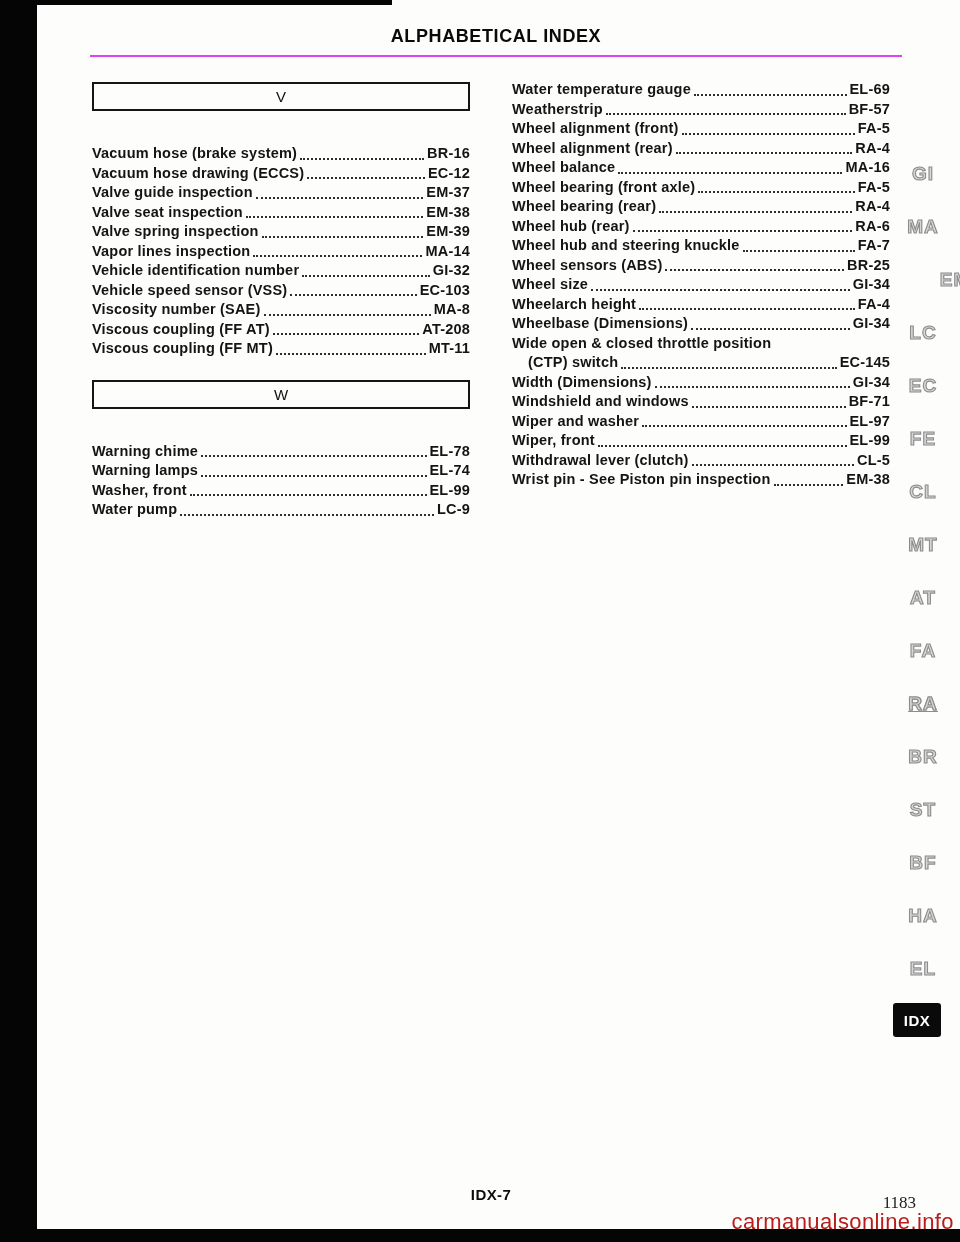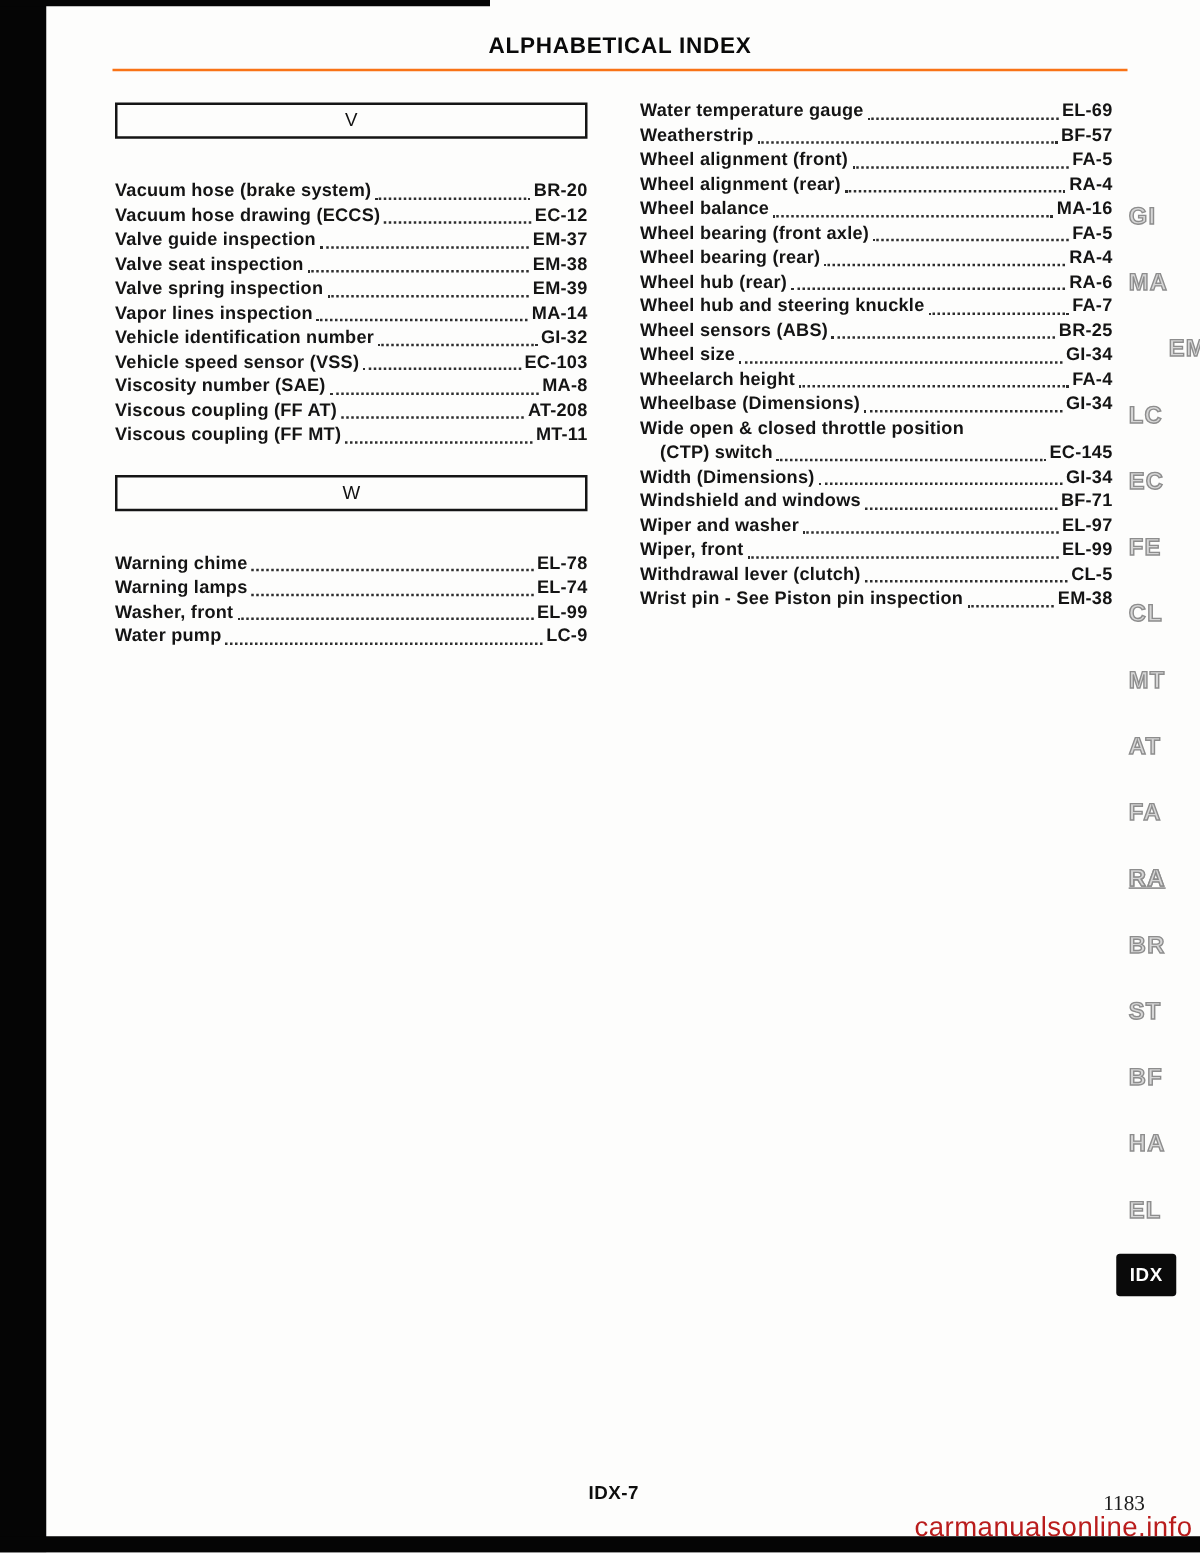--- a/index.html
+++ b/index.html
@@ -12,21 +12,21 @@
     font-family:"Liberation Sans", sans-serif;
     color:#141414;
   }
   .scan-edge-left{position:absolute;left:0;top:0;width:37px;height:100%;background:#050505;}
   .scan-edge-bottom{position:absolute;left:0;bottom:0;width:100%;height:13px;background:#050505;}
   .scan-edge-top{position:absolute;left:0;top:0;width:392px;height:5px;background:#050505;}
 
   .header{
     position:absolute;left:90px;right:58px;top:26px;
     text-align:center;
-    border-bottom:2px solid #f97316;
+    border-bottom:2px solid #d946ef;
     padding-bottom:8px;
   }
   .header h1{
     margin:0;font-size:18px;font-weight:bold;letter-spacing:.6px;color:#0a0a0a;
   }
 
   .col{position:absolute;top:80px;}
   .col-left{left:92px;width:378px;top:82px;}
   .col-right{left:512px;width:378px;top:80px;}
 
@@ -47,21 +47,21 @@
   .entry .lbl{flex:0 0 auto;}
   .entry .leader{
     flex:1 1 auto;min-width:10px;
     border-bottom:2px dotted #2e2e2e;
     margin:0 3px 4px 3px;height:0;
   }
   .entry .pg{flex:0 0 auto;}
   .entry-line1{line-height:19.5px;font-size:14.5px;font-weight:600;letter-spacing:.2px;white-space:nowrap;}
   .entry.cont{padding-left:16px;}
 
-  .side-tabs{position:absolute;left:0;top:0;width:100%;height:100%;pointer-events:none;}
+  .side-tabs{position:absolute;left:0;top:0;width:100%;height:100%;pointer-events:none;text-align:center;}
   .side-tab{
     position:absolute;left:903px;width:40px;
     font-size:19px;font-weight:bold;letter-spacing:1px;
     color:#d6d6d6;
     -webkit-text-stroke:1.1px #8d8d8d;
     text-shadow:0 0 0.5px #9a9a9a;
   }
   .idx-tab{
     position:absolute;left:893px;top:1003px;width:48px;height:34px;
     background:#0a0a0a;color:#fff;
@@ -96,21 +96,21 @@
   <div class="header">
     <h1>ALPHABETICAL INDEX</h1>
   </div>
 
   <div class="col col-left">
       <div class="section">
         <div class="letter-box">V</div>
         <div class="entry">
           <span class="lbl">Vacuum hose (brake system)</span>
           <span class="leader"></span>
-          <span class="pg">BR-20</span>
+          <span class="pg">BR-16</span>
         </div>
         <div class="entry">
           <span class="lbl">Vacuum hose drawing (ECCS)</span>
           <span class="leader"></span>
           <span class="pg">EC-12</span>
         </div>
         <div class="entry">
           <span class="lbl">Valve guide inspection</span>
           <span class="leader"></span>
           <span class="pg">EM-37</span>

